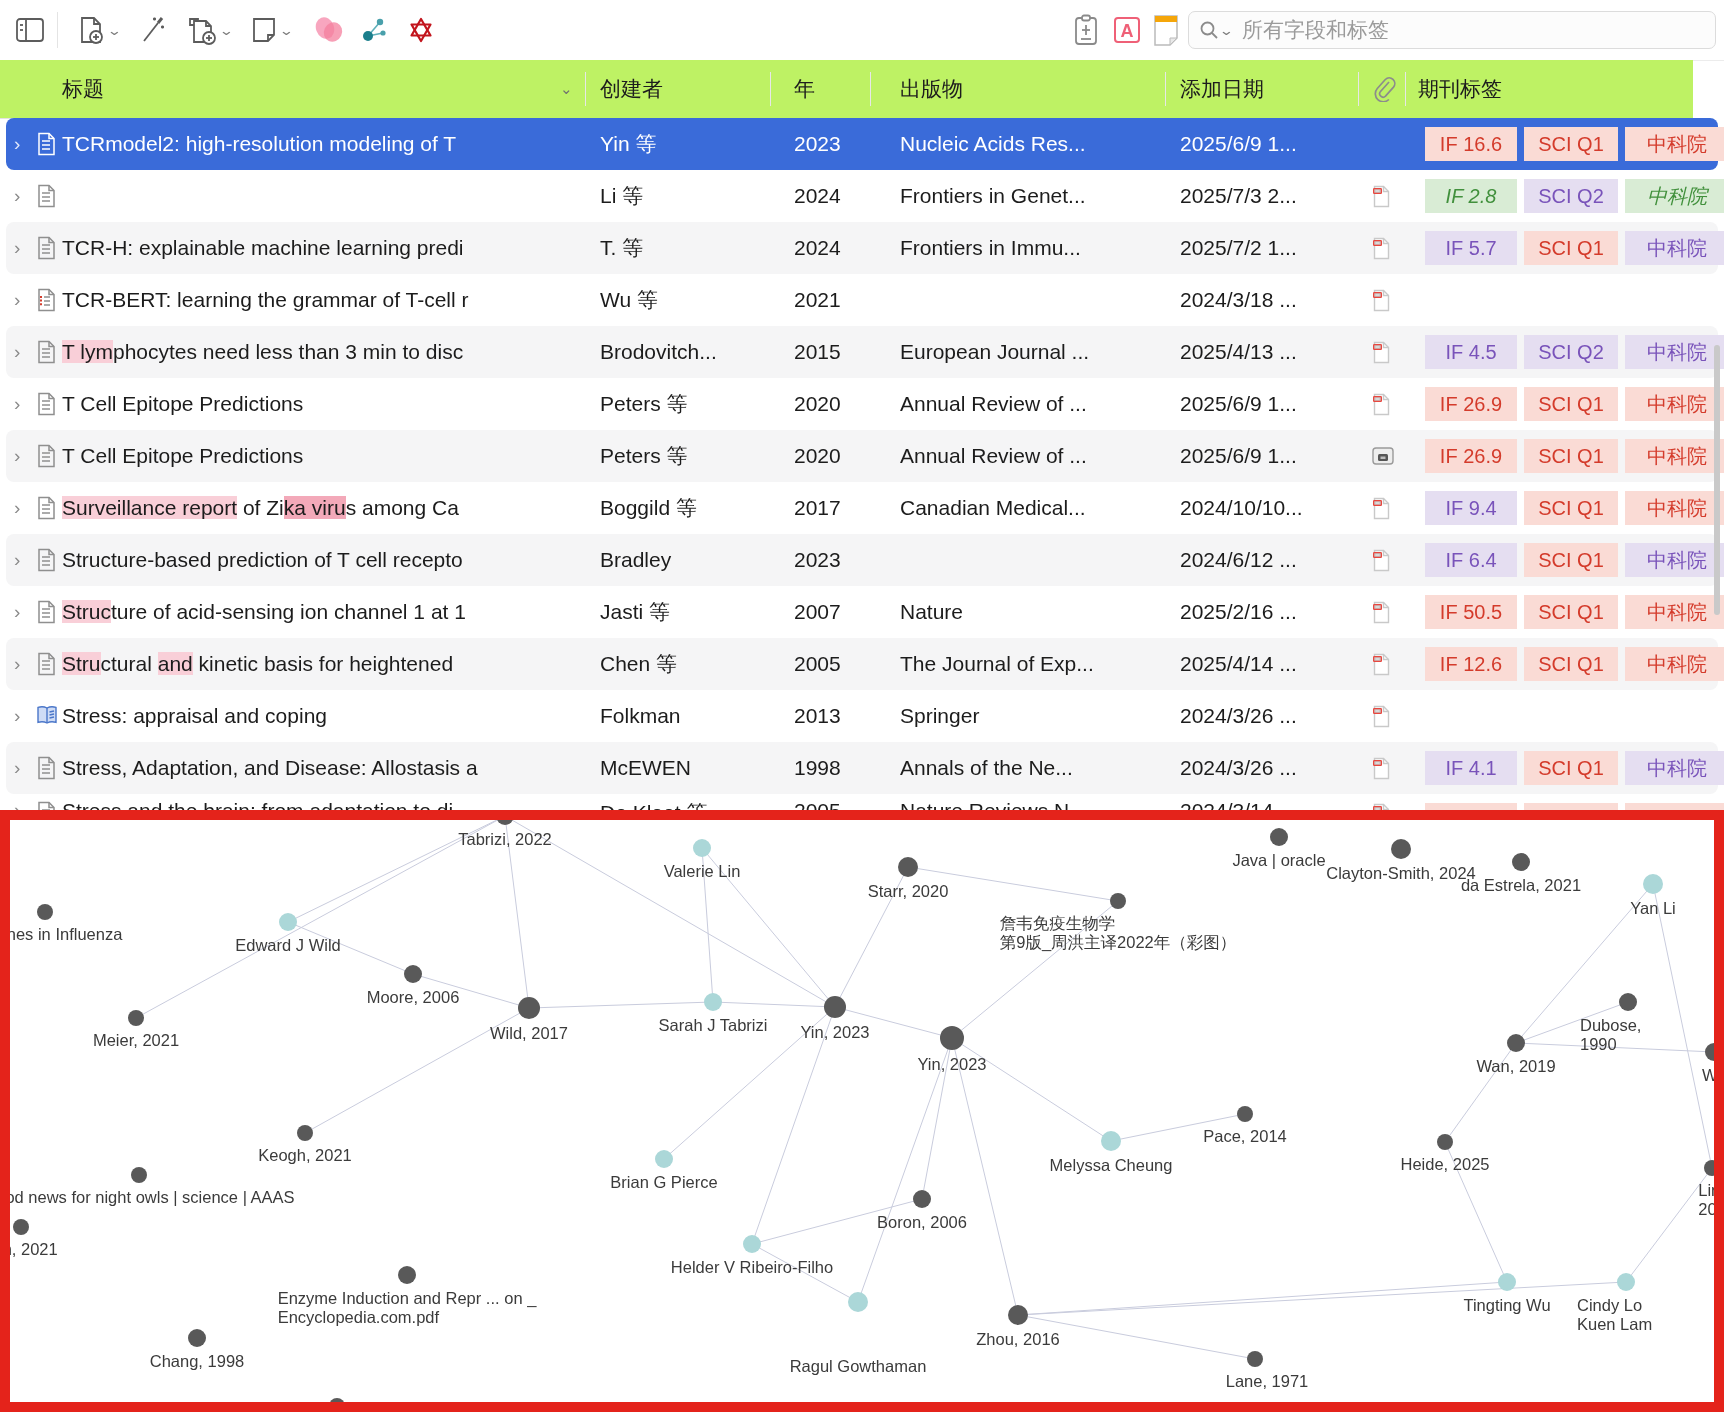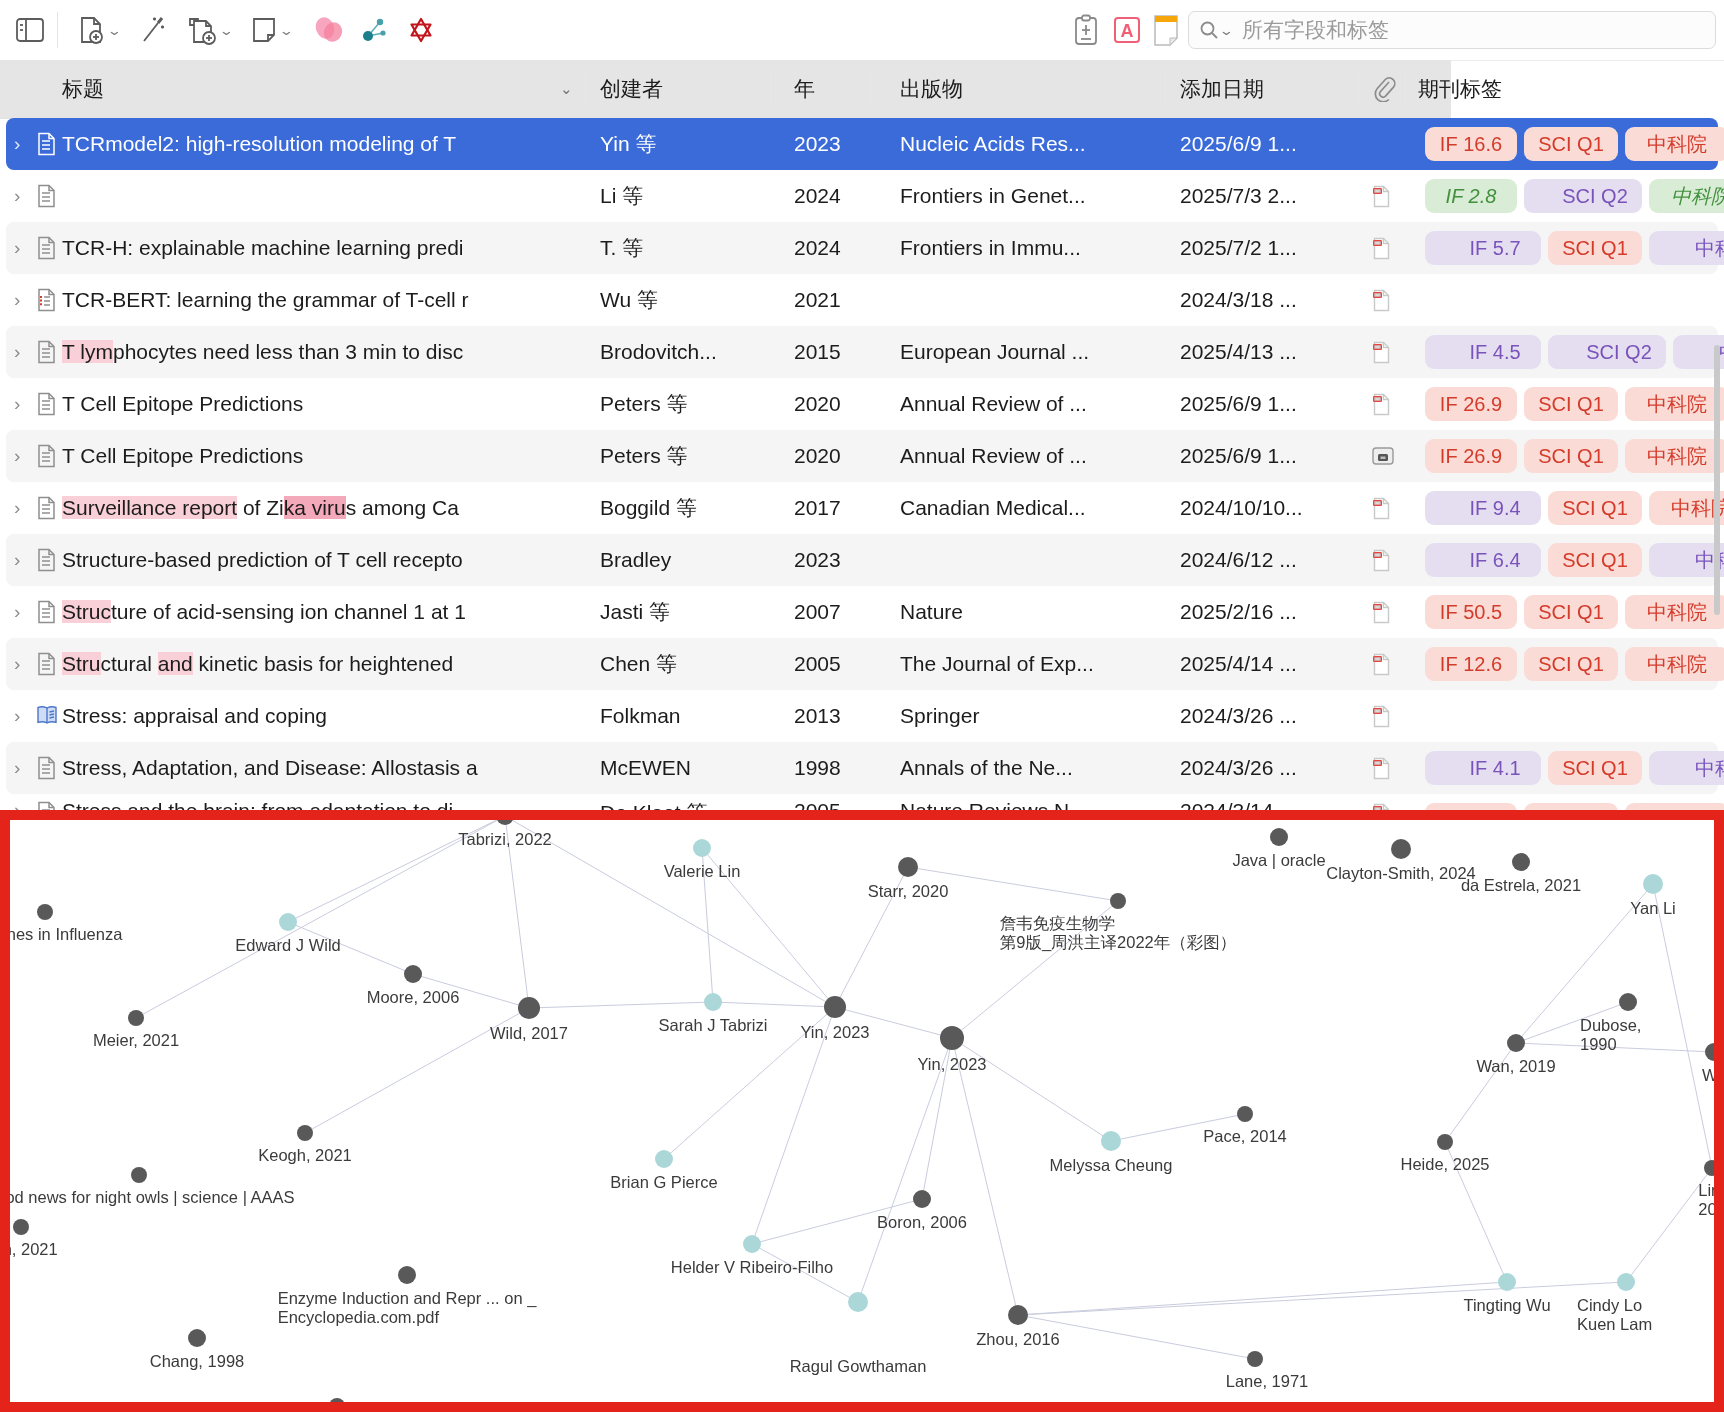--- a/index.html
+++ b/index.html
@@ -17,21 +17,21 @@
     color:#5c5c5c;cursor:default;}
   .tb-sep{position:absolute;left:57px;top:12px;width:1px;height:36px;background:#e4e4e4;}
   .chev{font-size:13px;color:#7c7c7c;margin-left:3px;transform:scaleX(1.4);}
   .searchbox{position:absolute;left:1188px;top:11px;width:528px;height:38px;border:1px solid #dcdcdc;
     border-radius:7px;background:#fcfcfc;display:flex;align-items:center;padding:0 10px;box-sizing:border-box;}
   .searchbox input{border:none;outline:none;background:transparent;font-size:21px;color:#444;
     font-family:inherit;flex:1;min-width:0;}
   .searchbox input::placeholder{color:#9b9b9b;}
 
   
-  .thead{position:absolute;left:0;top:60px;width:1451px;height:58px;background:#e5e5e5;
+  .thead{position:absolute;left:0;top:60px;width:1693px;height:58px;background:#bef264;
     border-bottom:1px solid #e2e2e2;font-size:21px;color:#1d1d1d;font-family:Liberation Serif, serif;}
   .thead .hcell{position:absolute;top:0;height:58px;line-height:58px;white-space:nowrap;}
   .hdiv{position:absolute;top:12px;width:1px;height:34px;background:#e7e7e7;}
   .sortchev{position:absolute;left:560px;top:0;height:58px;line-height:58px;color:#6f6f6f;font-size:15px;}
 
   .rows{position:absolute;left:0;top:118px;width:1724px;height:740px;}
   .row{position:absolute;left:6px;width:1712px;height:52px;border-radius:8px;font-size:21px;color:#1c1c1c;}
   .row.alt{background:#f5f5f6;}
   .row.sel{background:#3a6bd9;color:#fff;}
   .row .cell{position:absolute;top:0;height:52px;line-height:52px;white-space:nowrap;overflow:hidden;}
@@ -43,25 +43,25 @@
   .ttext{left:56px;width:523px;}
   .c-creator{left:594px;width:170px;}
   .c-year{left:788px;width:90px;}
   .c-pub{left:894px;width:262px;}
   .c-date{left:1174px;width:186px;}
   .c-att{left:1366px;width:40px;display:flex;align-items:center;justify-content:flex-start;height:52px;}
   .c-tags{left:1419px;width:300px;display:flex;align-items:center;gap:7px;height:52px;overflow:visible;}
   .row.clipped .c-att,.row.clipped .c-tags{align-items:flex-start;padding-top:9px;}
   .hl1{background:#f9cfd8;}
   .hl2{background:#f3a9b9;}
-  .badge{height:34px;line-height:34px;border-radius:9px;font-size:20px;text-align:center;flex:0 0 auto;}
+  .badge{height:34px;line-height:34px;border-radius:0;font-size:20px;text-align:center;flex:0 0 auto;}
   .b-if{width:92px;} .b-q{width:94px;} .b-cas{width:104px;}
   .bg-red{background:#fadbd5;color:#d43b2b;}
   .bg-green{background:#d9ecd5;color:#41903c;font-style:italic;}
-  .bg-purple{background:#e5def1;color:#7953ba;padding-left:24px;}
+  .bg-purple{background:#e5def1;color:#7953ba;}
   .scrollthumb{position:absolute;left:1714px;top:345px;width:6px;height:270px;background:#c9c9c9;border-radius:3px;}
 
   
   .graph{position:absolute;left:0;top:810px;width:1724px;height:602px;background:#fff;overflow:hidden;}
   .graph svg.edges{position:absolute;left:0;top:0;}
   .gnode{position:absolute;border-radius:50%;box-sizing:border-box;}
   .gnode.dark{background:#595959;}
   .gnode.teal{background:#abd7d8;}
   .glabel{position:absolute;transform:translateX(-50%);font-size:16.5px;color:#3b3b3b;
     white-space:pre-line;line-height:1.15;}

